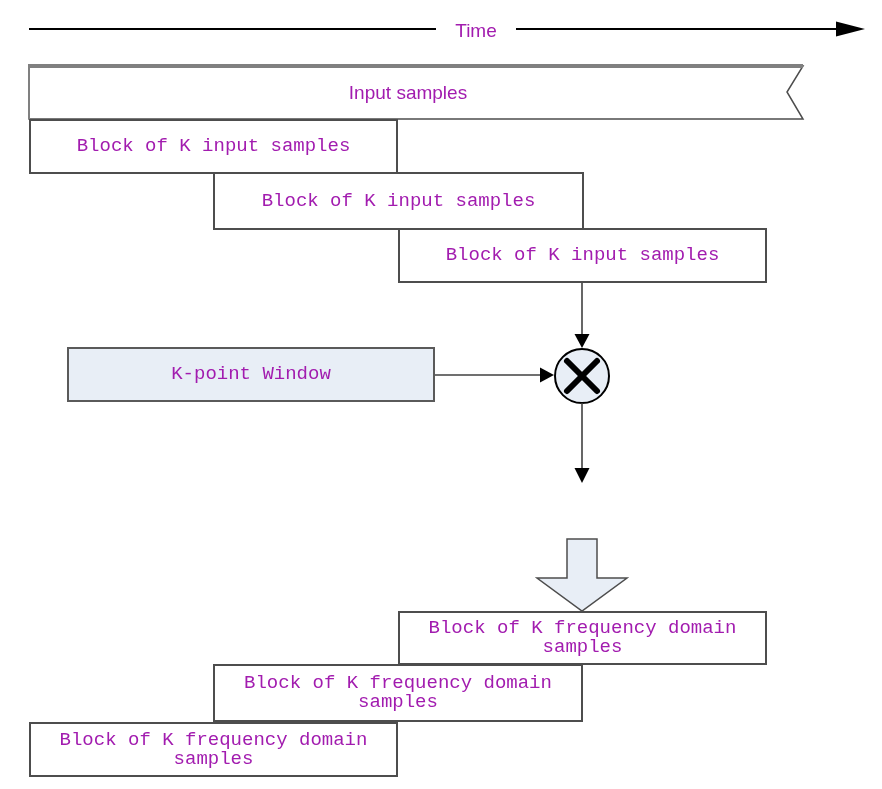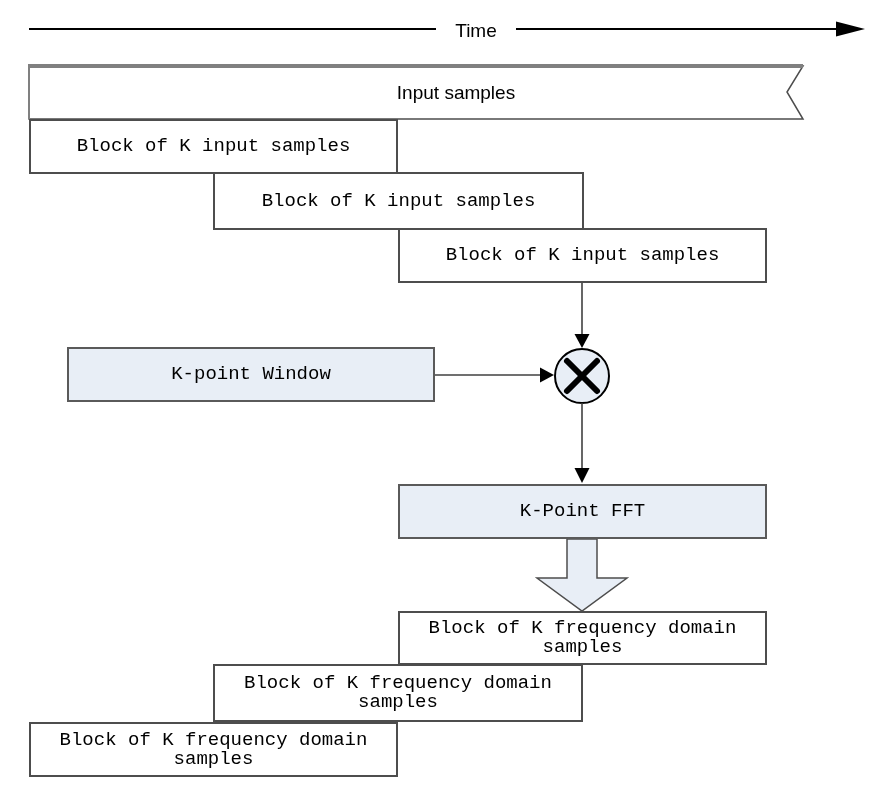--- a/index.html
+++ b/index.html
@@ -6,21 +6,21 @@
     margin: 0;
     padding: 0;
     background: #ffffff;
   }
   .canvas {
     position: relative;
     width: 882px;
     height: 789px;
     background: #ffffff;
     font-family: "Liberation Sans", sans-serif;
-    color: #000000;
+    color: #a21caf;
     overflow: hidden;
   }
   .layer {
     position: absolute;
     left: 0;
     top: 0;
     width: 882px;
     height: 789px;
   }
   .box {
@@ -39,21 +39,20 @@
   .box.white { background: #ffffff; }
   .box.blue  { background: #e8eef6; border-color: #5a5a5a; }
   .floating-label {
     position: absolute;
     display: flex;
     align-items: center;
     justify-content: center;
     font-size: 19px;
     line-height: 1;
     text-align: center;
-    padding-left: 48px;
   }
   .time-label {
     background: #ffffff;
     padding: 0 3px;
   }
   
   #input-block-1 { left: 29px;  top: 119px; width: 369px; height: 55px; }
   #input-block-2 { left: 213px; top: 172px; width: 371px; height: 58px; }
   #input-block-3 { left: 398px; top: 228px; width: 369px; height: 55px; }
   #window-box    { left: 67px;  top: 347px; width: 368px; height: 55px; }
@@ -113,21 +112,20 @@
   <div class="floating-label" id="input-samples-label">Input samples</div>
 
   <div class="box white" id="input-block-1">Block of K input samples</div>
 
   <div class="box white" id="input-block-2">Block of K input samples</div>
 
   <div class="box white" id="input-block-3">Block of K input samples</div>
 
   <div class="box blue" id="window-box">K-point Window</div>
 
-  <div class="box blue" id="fft-box">K-Point FFT</div>
 
   <div class="box white" id="freq-block-1">Block of K frequency domain samples</div>
 
   <div class="box white" id="freq-block-2">Block of K frequency domain samples</div>
 
   <div class="box white" id="freq-block-3">Block of K frequency domain samples</div>
 
 </div>
 
 </body></html>

